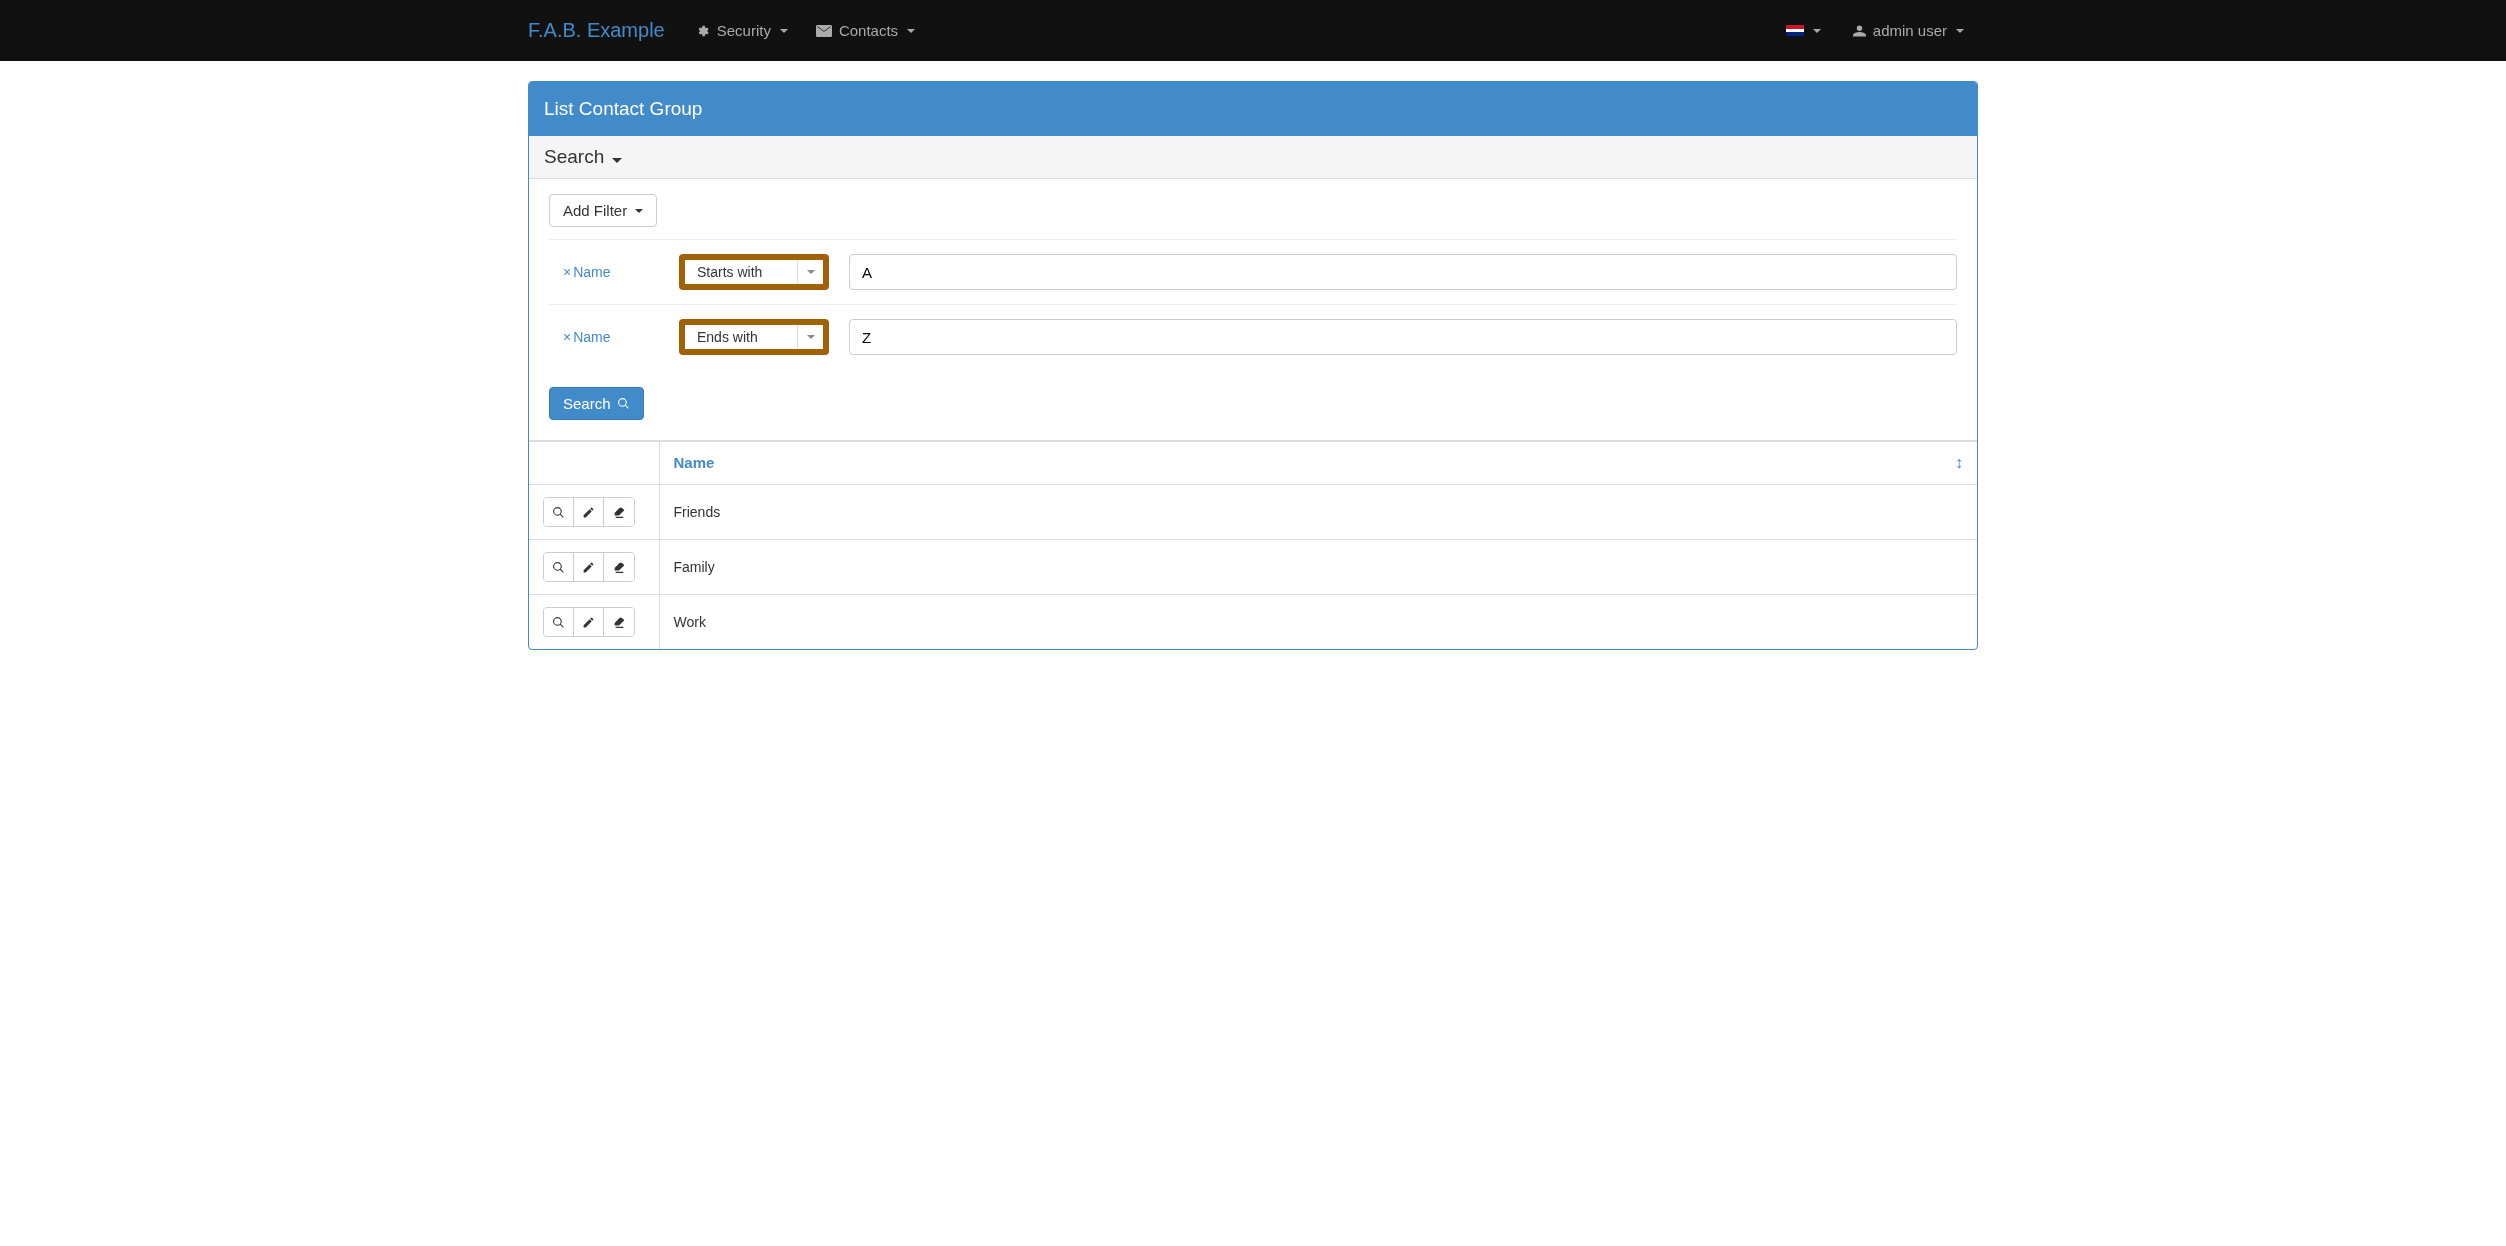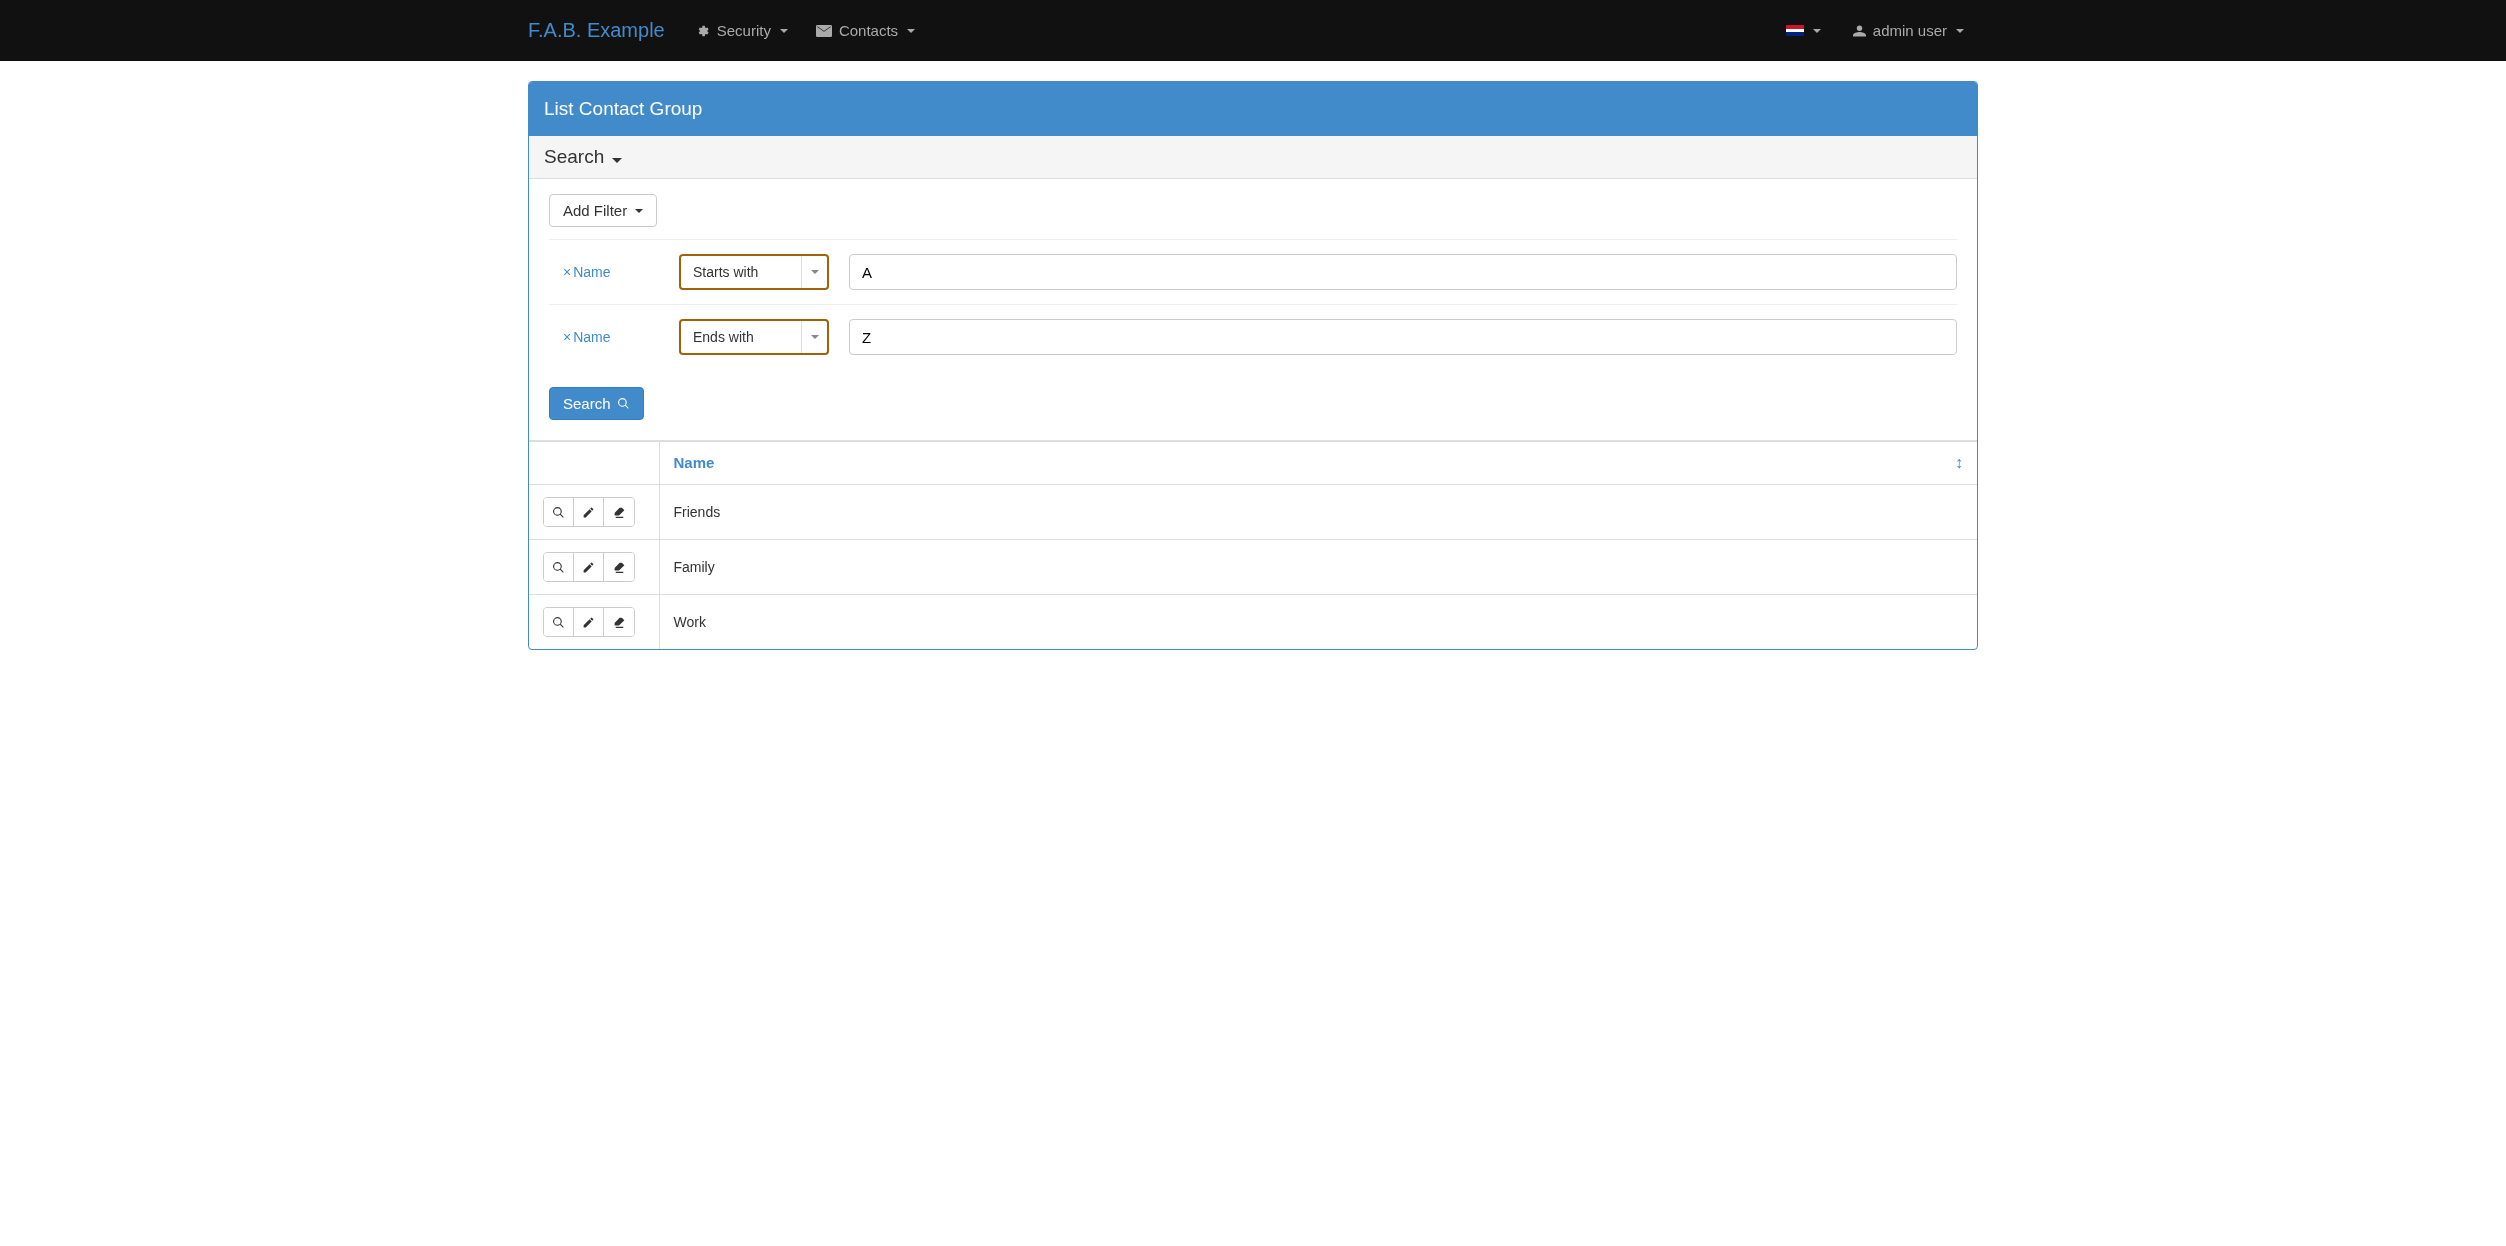--- a/index.html
+++ b/index.html
@@ -53,21 +53,21 @@
     display:inline-block; width:0; height:0; margin-left:2px;
     border-left:4px solid transparent; border-right:4px solid transparent; border-top:4px solid #333;
   }
 
   .filter-rows { margin-top:12px; }
   .filter-row { display:flex; align-items:center; gap:20px; padding:14px 0; border-top:1px solid #eee; }
   .filter-label { min-width:110px; padding-left:14px; }
   .filter-remove { color:#428bca; cursor:pointer; }
   .filter-remove .x { font-weight:normal; margin-right:2px; }
   .select-box {
-    position:relative; width:150px; height:36px; border:2px solid #a16207; border-radius:4px;
+    position:relative; width:150px; height:36px; border:6px solid #a16207; border-radius:4px;
     background:#fff; display:flex; align-items:center; padding:0 28px 0 12px; cursor:pointer;
   }
   .select-box .sel-caret {
     position:absolute; right:0; top:0; bottom:0; width:26px; border-left:1px solid #ddd;
     display:flex; align-items:center; justify-content:center;
   }
   .select-box .sel-caret::after {
     content:""; width:0; height:0;
     border-left:4px solid transparent; border-right:4px solid transparent; border-top:4px solid #888;
   }

